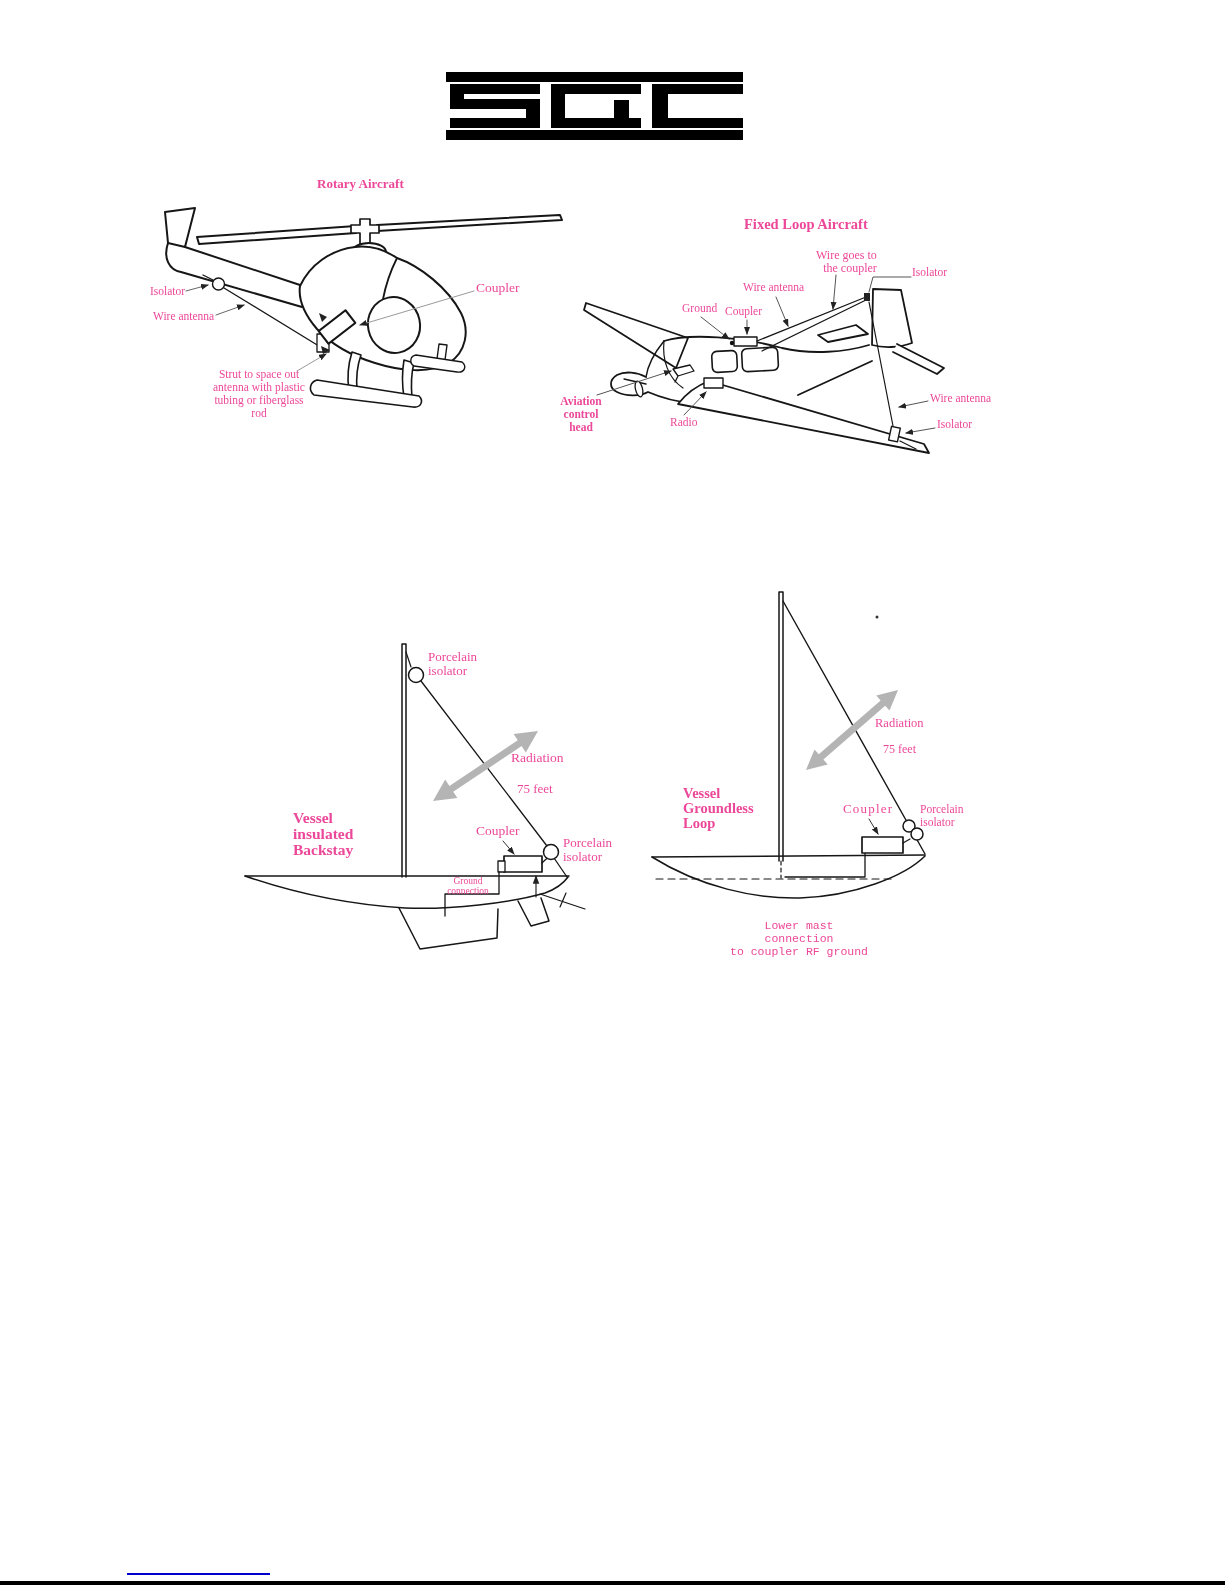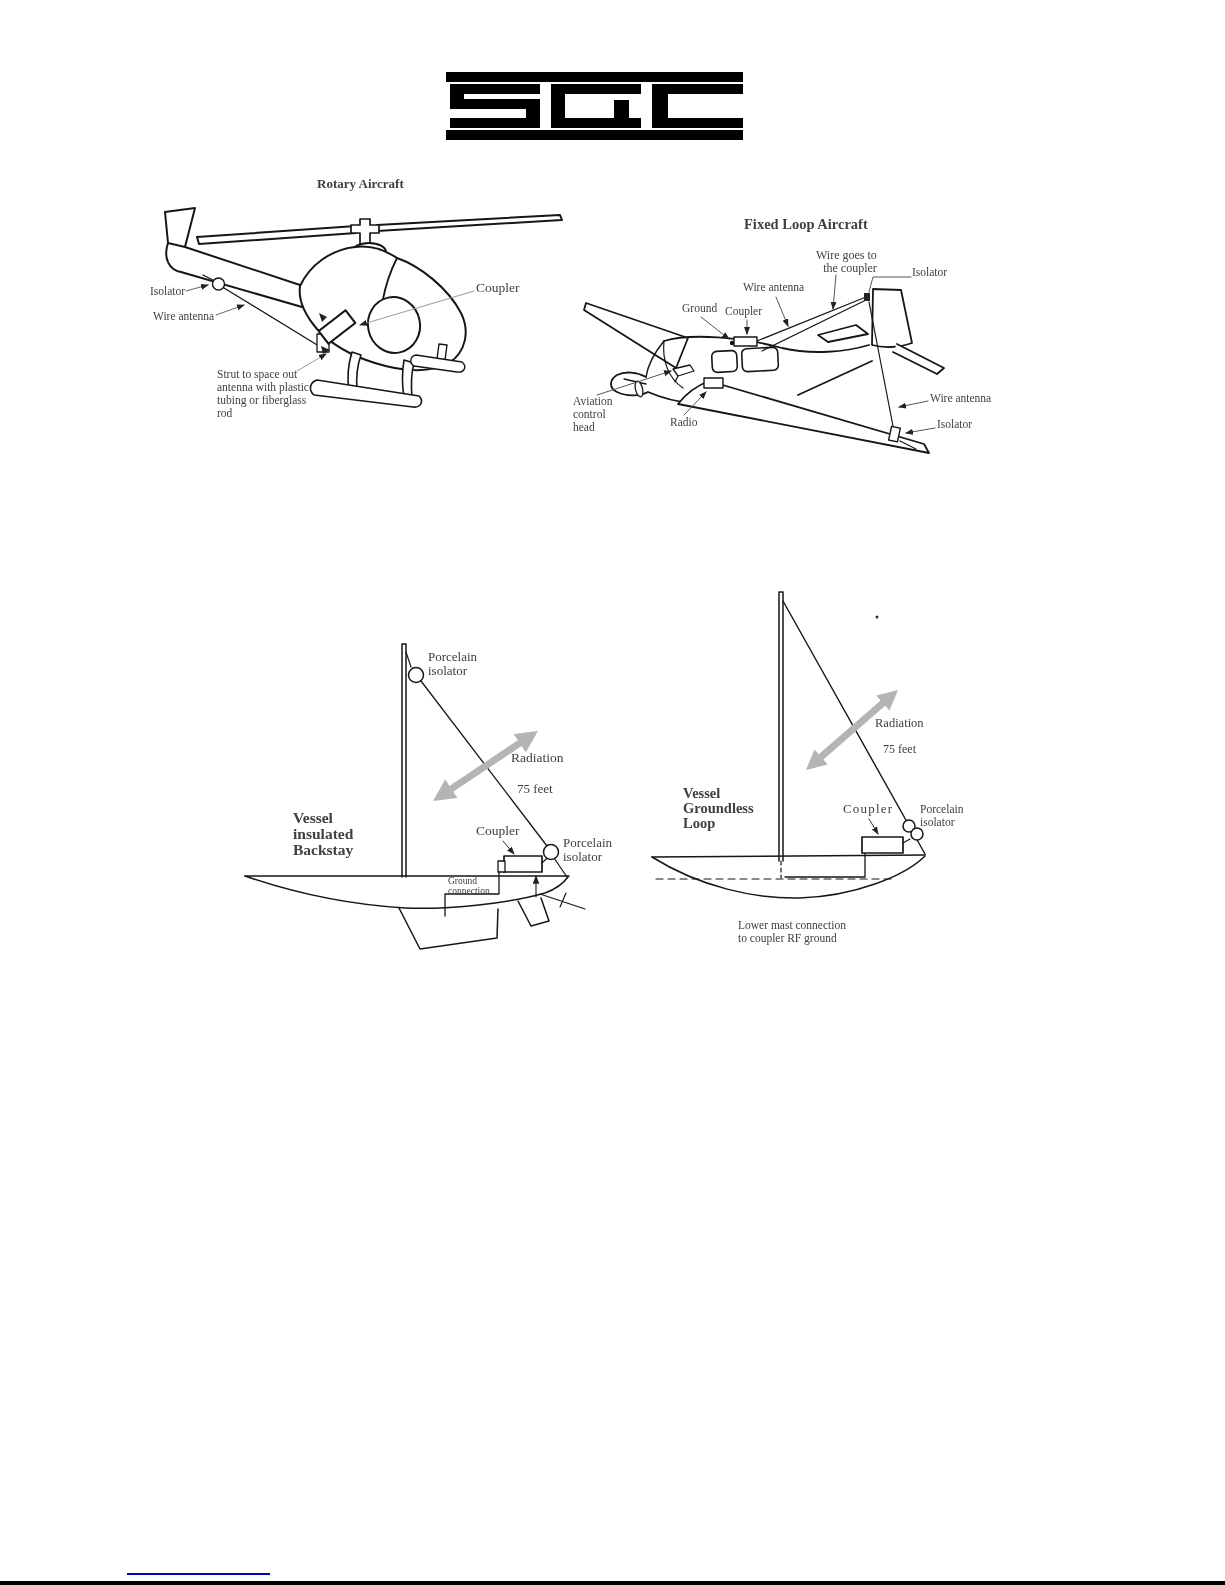--- a/index.html
+++ b/index.html
@@ -1,19 +1,19 @@
 <!DOCTYPE html>
 <html><head>
 <meta charset="utf-8">
 <style>
   html,body{margin:0;padding:0;background:#fff;}
   .page{position:relative;width:1225px;height:1585px;background:#ffffff;overflow:hidden;
         font-family:"Liberation Serif","DejaVu Serif",serif;color:#1a1a1a;}
-  .lbl{position:absolute;white-space:pre-line;font-size:11.5px;line-height:1.12;color:#404040;}
-  .ctr{text-align:left;margin-left:10px;}
+  .lbl{position:absolute;white-space:pre-line;font-size:11.5px;line-height:1.12;color:#ec4899;}
+  .ctr{text-align:center;}
   .bold{font-weight:bold;}
   svg{position:absolute;left:0;top:0;}
   .blue-line{position:absolute;background:#0000cd;height:2px;}
   .bottom-border{position:absolute;background:#000;}
 </style>
 </head>
 <body>
 
 <div class="page">
 
@@ -209,21 +209,21 @@
 tubing or fiberglass
 rod</div>
 
   <div class="lbl bold" style="left:744px;top:216px;font-size:14.5px;">Fixed Loop Aircraft</div>
   <div class="lbl" style="left:816px;top:249px;font-size:12px;text-align:right;">Wire goes to
 the coupler</div>
   <div class="lbl" style="left:912px;top:266px;">Isolator</div>
   <div class="lbl" style="left:743px;top:281px;">Wire antenna</div>
   <div class="lbl" style="left:682px;top:302px;">Ground</div>
   <div class="lbl" style="left:725px;top:305px;">Coupler</div>
-  <div class="lbl ctr" style="left:563px;top:395px;width:60px;">Aviation
+  <div class="lbl ctr" style="left:551px;top:395px;width:60px;font-weight:bold;">Aviation
 control
 head</div>
   <div class="lbl" style="left:670px;top:416px;font-family:Liberation Serif, serif;">Radio</div>
   <div class="lbl" style="left:930px;top:392px;">Wire antenna</div>
   <div class="lbl" style="left:937px;top:418px;">Isolator</div>
 
   <div class="lbl" style="left:428px;top:650px;font-size:13px;line-height:1.08;">Porcelain
 isolator</div>
   <div class="lbl" style="left:511px;top:750px;font-size:13.5px;">Radiation</div>
   <div class="lbl" style="left:517px;top:782px;font-size:13px;">75 feet</div>
@@ -237,19 +237,19 @@
 connection</div>
 
   <div class="lbl" style="left:875px;top:716px;font-size:12.5px;">Radiation</div>
   <div class="lbl" style="left:883px;top:743px;font-size:12px;">75 feet</div>
   <div class="lbl bold" style="left:683px;top:786px;font-size:14.5px;line-height:1.05;">Vessel
 Groundless
 Loop</div>
   <div class="lbl" style="left:843px;top:802px;font-size:13px;letter-spacing:1.2px;">Coupler</div>
   <div class="lbl" style="left:920px;top:803px;line-height:1.12;">Porcelain
 isolator</div>
-  <div class="lbl ctr" style="left:728px;top:919px;width:142px;line-height:1.15;">Lower mast connection
+  <div class="lbl ctr" style="left:728px;top:919px;width:142px;line-height:1.15;font-family:Liberation Mono, monospace;">Lower mast connection
 to coupler RF ground</div>
 
   <div class="blue-line" style="left:127px;top:1573px;width:143px;"></div>
   <div class="bottom-border" style="left:0;top:1581px;width:1225px;height:4px;"></div>
 
 </div>
 
 </body></html>

